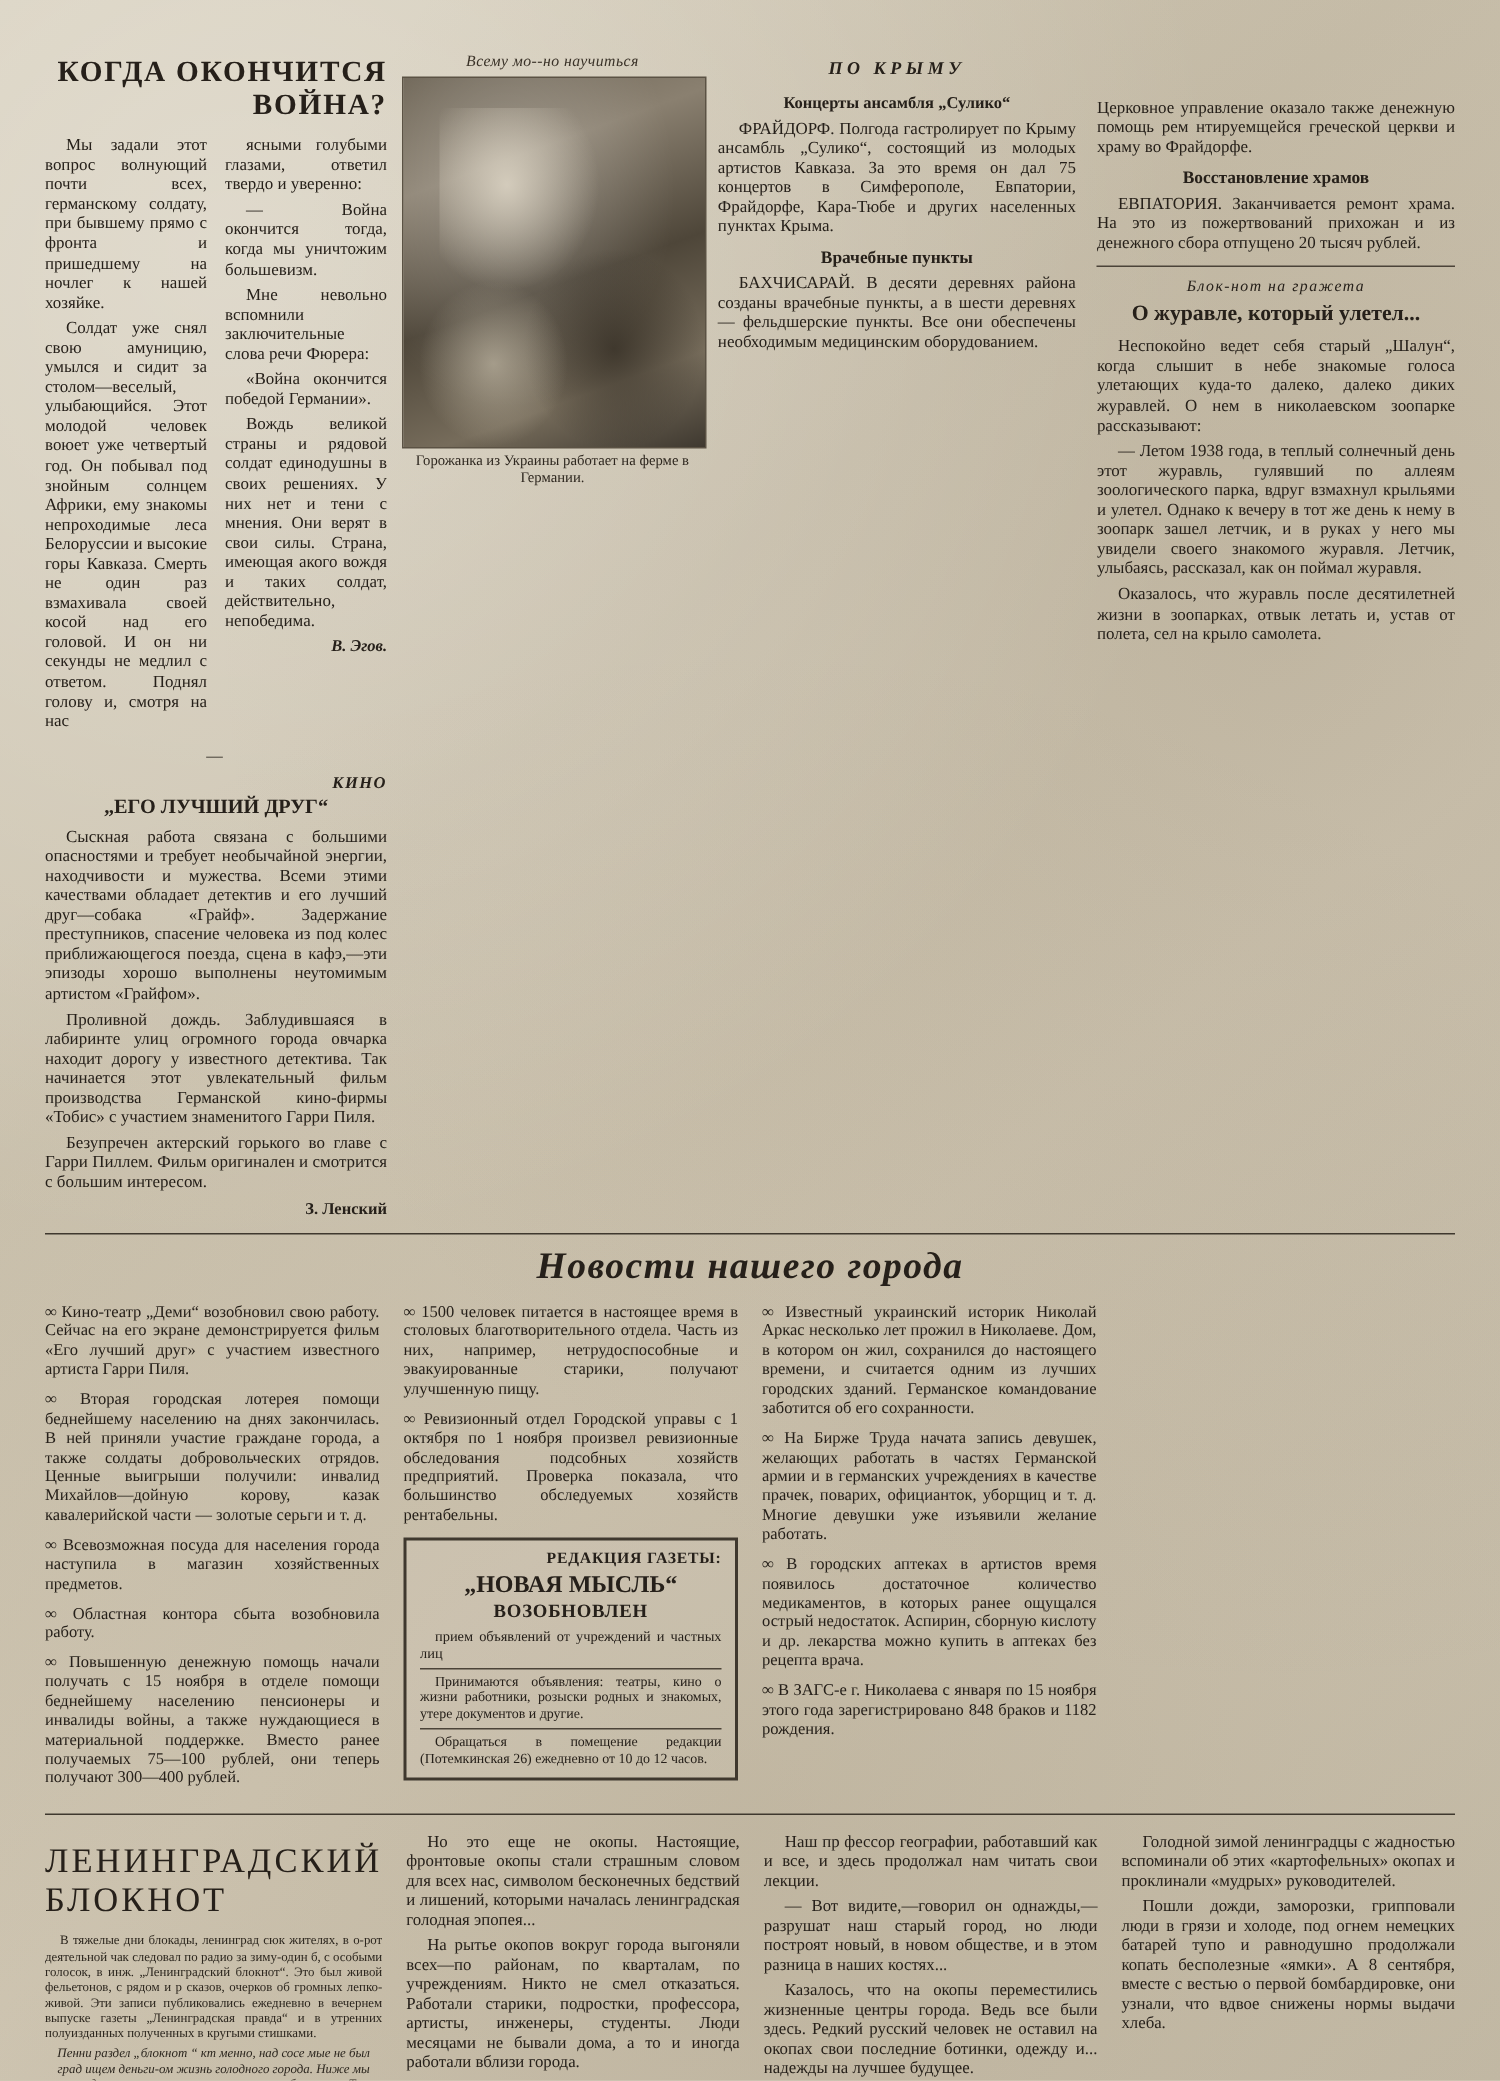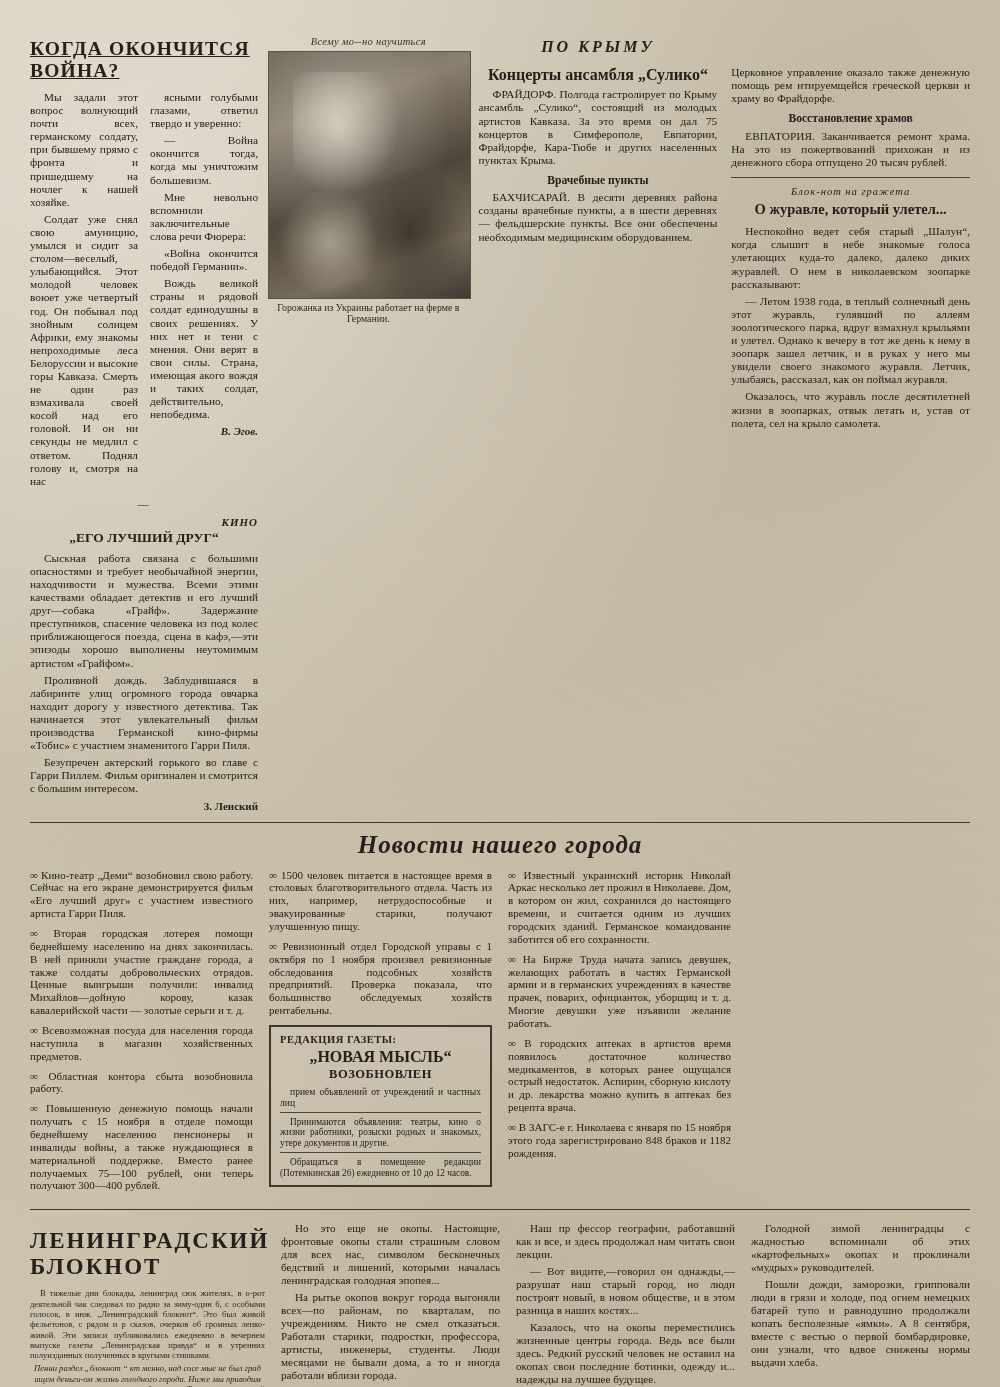--- a/index.html
+++ b/index.html
@@ -28,23 +28,22 @@
   .nohang{text-indent:0;}
 
   
   .top{display:flex;gap:0;}
   .colA{width:232px;}
   .colPhoto{width:224px;padding:0 10px;box-sizing:border-box;}
   .colC{width:500px;display:flex;gap:14px;}
   .colC .sub{width:50%;}
 
   .title-war{
-    font-size:19.5px;font-weight:bold;letter-spacing:1.2px;text-align:left;
+    font-size:19.5px;font-weight:bold;letter-spacing:1.2px;text-align:right;
     margin:2px 0 9px 0;
-    text-decoration:underline;
   }
   .two-in-one{display:flex;gap:12px;}
   .two-in-one > div{width:50%;}
 
   .photo-cap-top{
     font-style:italic;font-size:10.5px;text-align:center;margin-bottom:4px;
     color:#3a3228;letter-spacing:.3px;
   }
   .photo{
     width:100%;height:246px;
@@ -59,24 +58,24 @@
     background:radial-gradient(ellipse at 50% 50%, rgba(40,34,26,.65), rgba(40,34,26,0) 70%);}
   .photo .blobC{position:absolute;left:5%;top:55%;width:50%;height:45%;
     background:radial-gradient(ellipse at 50% 50%, rgba(215,206,186,.55), rgba(215,206,186,0) 70%);}
   .photo-cap{
     font-size:9.8px;text-align:center;margin-top:3px;line-height:1.15;color:#2e271f;
   }
   .sig{text-align:right;font-weight:bold;font-size:11px;font-style:italic;margin-top:3px;}
   .sig2{text-align:right;font-weight:bold;font-size:11px;margin-top:3px;}
 
   .title-crimea{
-    font-size:16px;font-weight:bold;font-style:italic;letter-spacing:3px;
+    font-size:12px;font-weight:bold;font-style:italic;letter-spacing:3px;
     text-align:center;margin:2px 0 10px 0;
   }
-  .sh{font-weight:bold;text-align:center;font-size:16px;line-height:1.15;margin:7px 0 4px 0;}
+  .sh{font-weight:bold;text-align:center;font-size:11px;line-height:1.15;margin:7px 0 4px 0;}
   .sh.small{font-size:11.6px;}
 
   .rule{border:0;border-top:1px solid #4b4338;margin:8px 0;}
   .dashes{text-align:center;letter-spacing:2px;font-size:11px;margin:6px 0;}
 
   .kino-label{font-style:italic;font-weight:bold;text-align:right;font-size:11px;letter-spacing:1px;margin:4px 0 2px 0;}
   .kino-title{font-weight:bold;text-align:center;font-size:13.5px;margin:2px 0 6px 0;}
 
   .note-label{font-style:italic;text-align:center;font-size:10.5px;letter-spacing:1px;margin:2px 0 4px 0;}
   .crane-title{font-weight:bold;text-align:center;font-size:14.5px;line-height:1.2;margin:4px 0 7px 0;}
@@ -89,31 +88,31 @@
   }
   .news-cols{display:flex;gap:16px;}
   .news-cols .nc{width:25%;}
   .item{font-size:11px;text-align:justify;line-height:1.17;margin:0 0 7px 0;text-indent:0;}
   .inf:before{content:"∞ ";font-weight:bold;}
 
   .adbox{
     border:2px solid #3f382e;padding:7px 9px;margin-top:8px;
     background:rgba(255,255,255,.06);
   }
-  .adbox .a1{text-align:left;font-size:10.5px;font-weight:bold;letter-spacing:.5px;}
+  .adbox .a1{text-align:right;font-size:10.5px;font-weight:bold;letter-spacing:.5px;}
   .adbox .a2{text-align:center;font-size:16px;font-weight:bold;margin:3px 0 1px;}
   .adbox .a3{text-align:center;font-size:12.5px;font-weight:bold;letter-spacing:.5px;margin-bottom:4px;}
   .adbox .a4{font-size:9.6px;text-align:justify;line-height:1.15;margin:0 0 3px 0;text-indent:10px;}
   .adbox .a5{font-size:9.3px;text-align:justify;line-height:1.12;margin:0;text-indent:10px;}
   .adbox hr{border:0;border-top:1px solid #4b4338;margin:4px 0;}
 
   
   .len-wrap{margin-top:12px;}
   .len-title{
-    font-size:23px;font-weight:bold;letter-spacing:2px;margin:6px 0 8px 0;
+    font-size:23px;font-weight:normal;letter-spacing:2px;margin:6px 0 8px 0;
   }
   .len-cols{display:flex;gap:16px;}
   .len-cols .lc{width:25%;}
   .len-cols p{font-size:11.2px;}
   .epigraph{
     font-size:8.6px;line-height:1.2;text-align:justify;margin:0 0 8px 0;text-indent:10px;
     color:#2c261e;
   }
   .epigraph .c{display:block;text-align:center;text-indent:0;margin-top:3px;font-style:italic;}
 </style>

